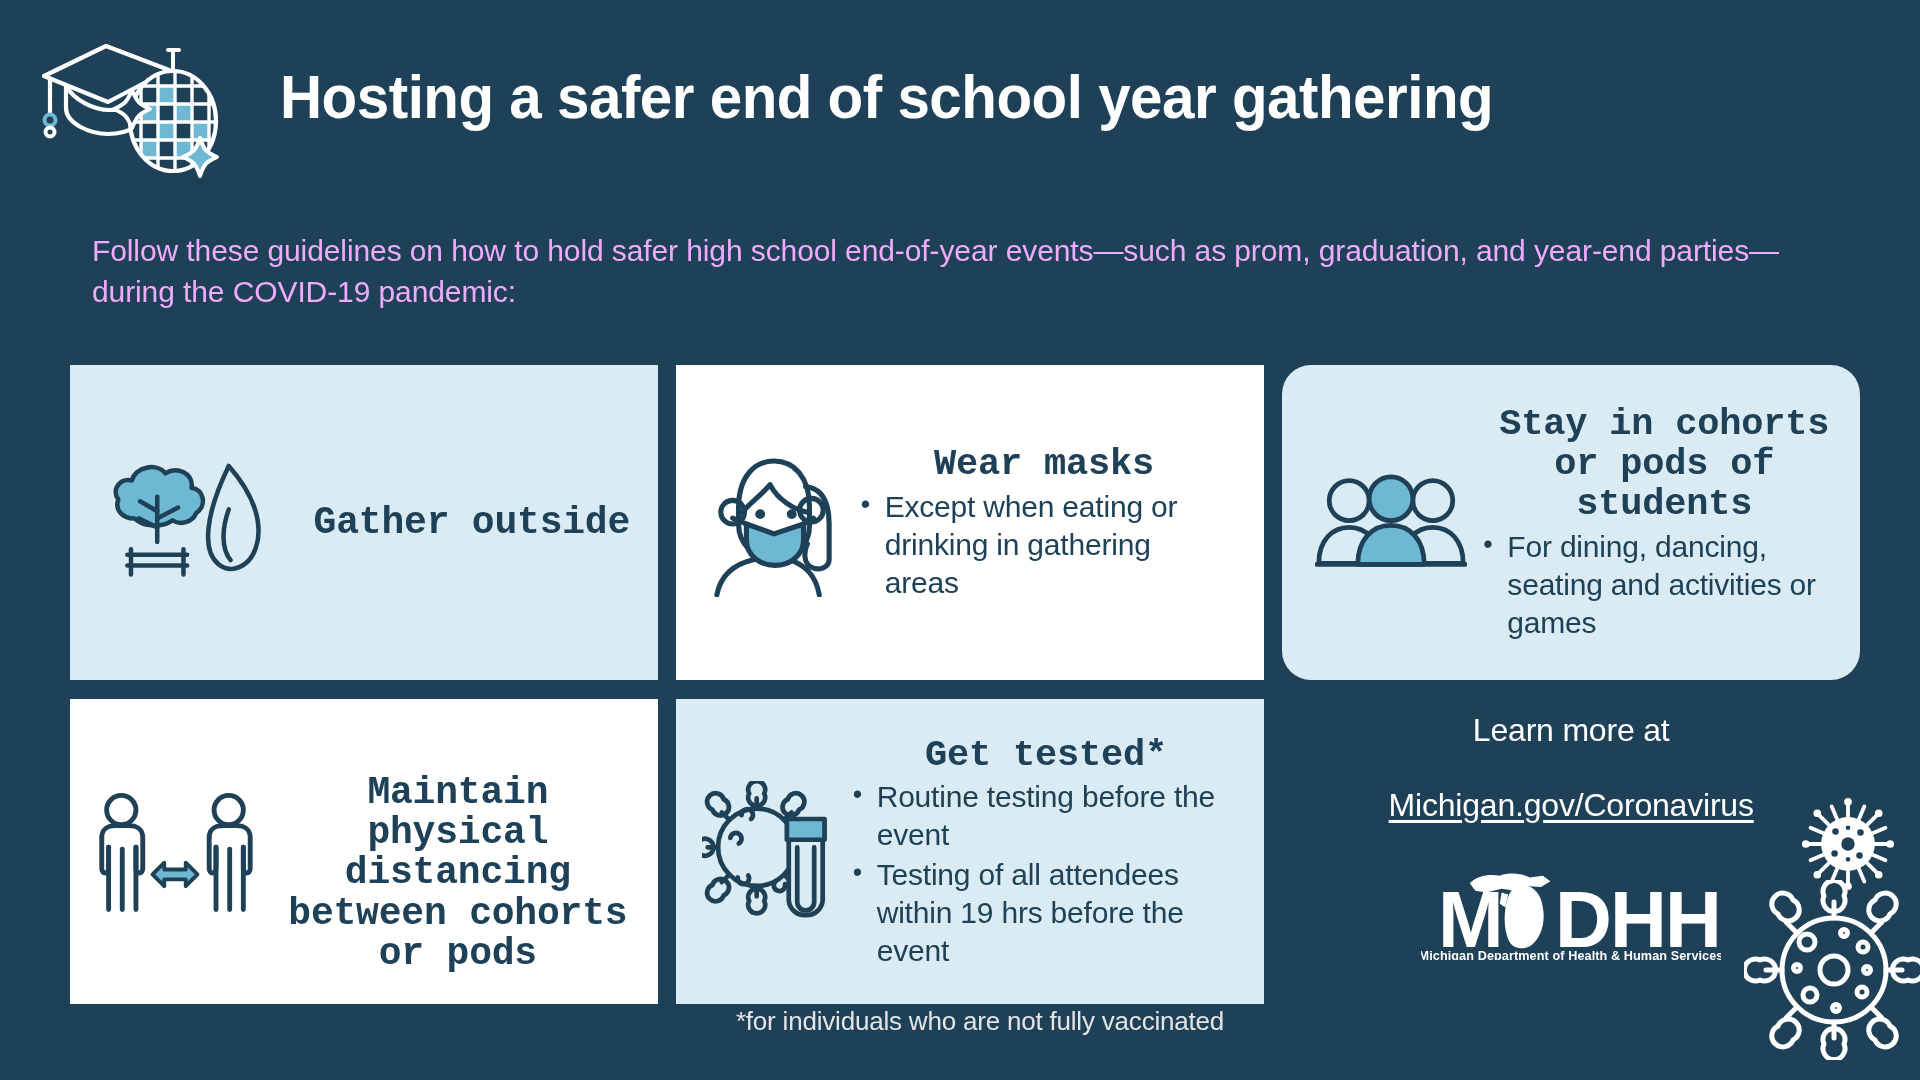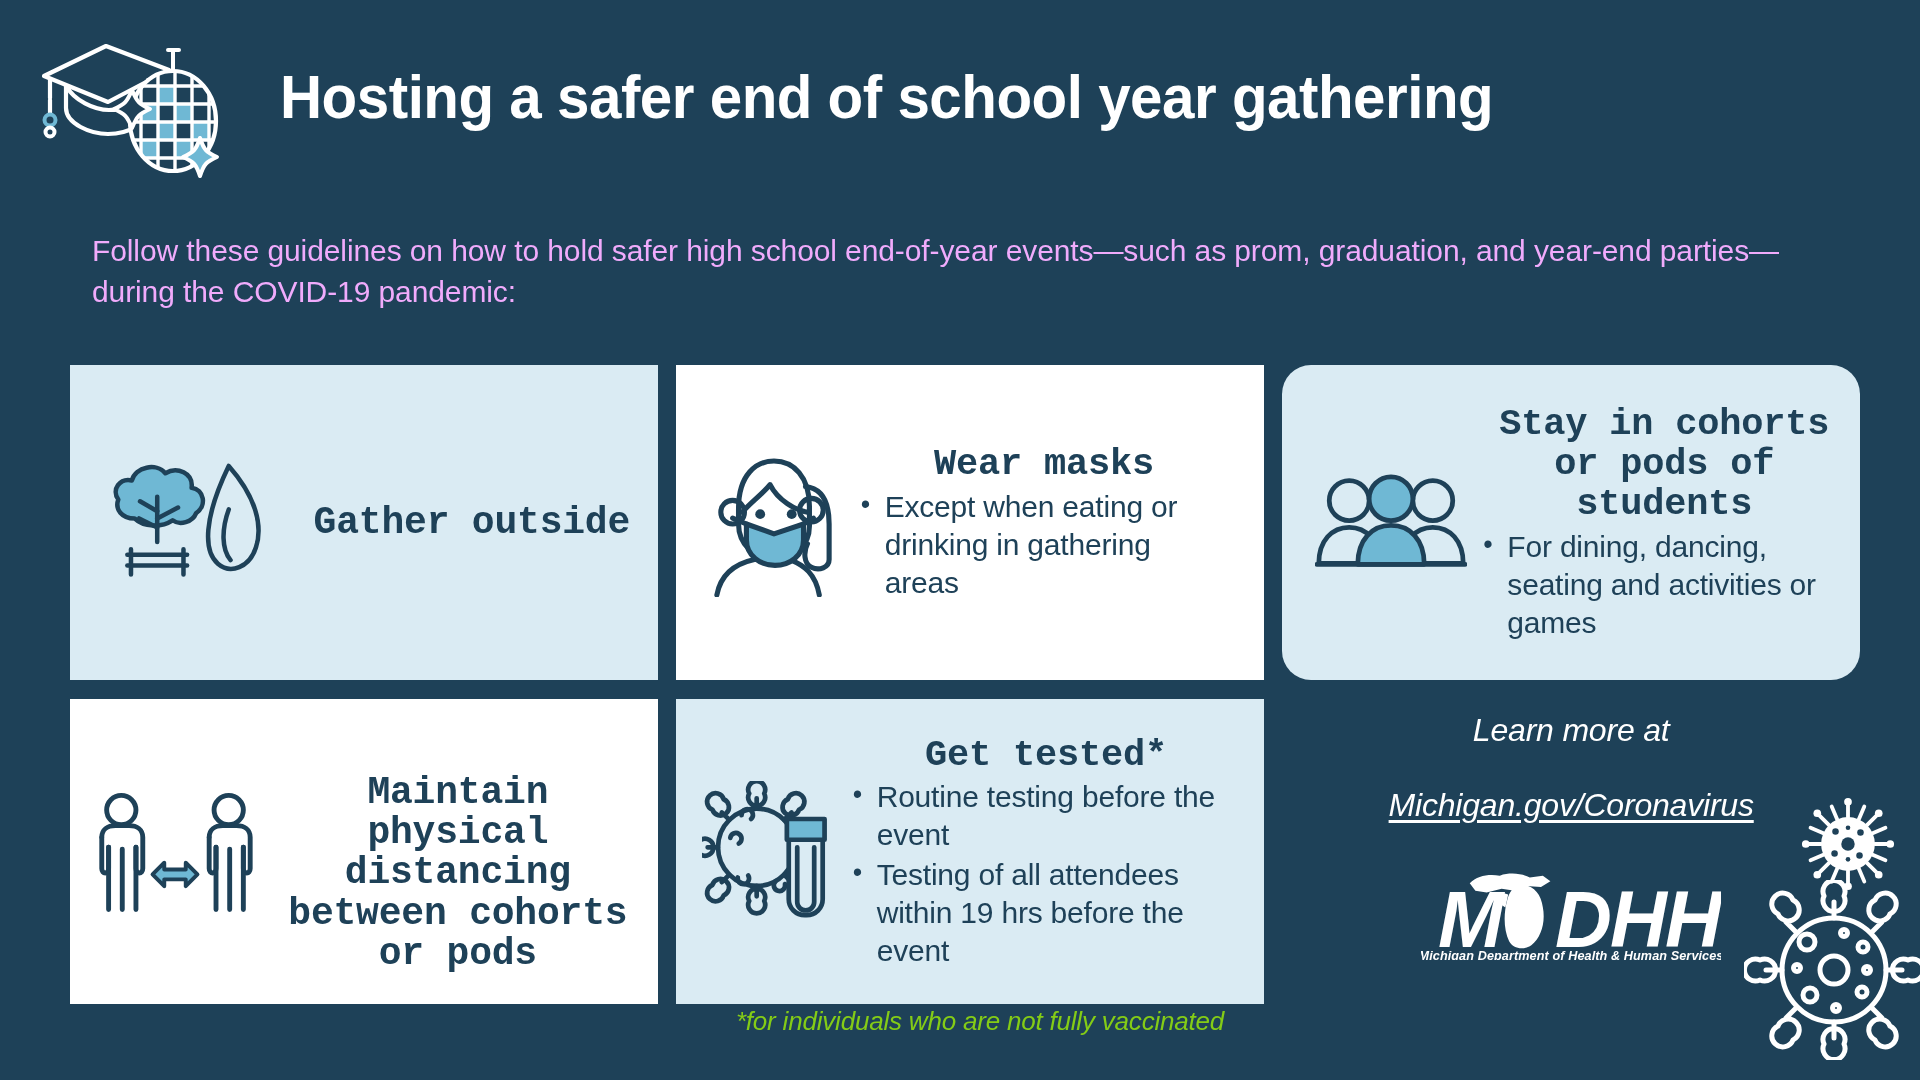--- a/index.html
+++ b/index.html
@@ -49,21 +49,21 @@
   .row { display:flex; gap:18px; }
   .row.row2 { margin-top:19px; }
 
   .card {
     display:flex;
     align-items:center;
     position:relative;
   }
   .card.blue  { background:#daebf3; }
   .card.white { background:#ffffff; }
-  .card.plain { background:transparent;font-style:italic; }
+  .card.plain { background:transparent; }
 
   .c1 { width:588px; height:315px;gap:8px; }
   .c2 { width:589px; height:315px; }
   .c3 { width:578px; height:315px;border-radius:29px; }
   .c4 { width:588px; height:305px; }
   .c5 { width:589px; height:305px; }
   .c6 { width:578px; height:305px; }
 
   .card-icon {
     flex:0 0 auto;
@@ -136,24 +136,23 @@
     margin-top:28px;
     display:flex; justify-content:center;
   }
 
   
   .footnote {
     position:absolute;
     left:680px; top:1006px;
     width:600px;
     text-align:center;
-    color:#84cc16;
+    color:#e5e5e5;
     font-size:26px;
     letter-spacing:-0.2px;
-    font-style:italic;
   }
 
   
   .virus-sm { position:absolute; left:1800px; top:796px; width:96px; height:96px; }
   .virus-lg { position:absolute; left:1744px; top:880px; width:180px; height:180px; }
 </style>
 </head>
 <body>
 
 <div class="header">

